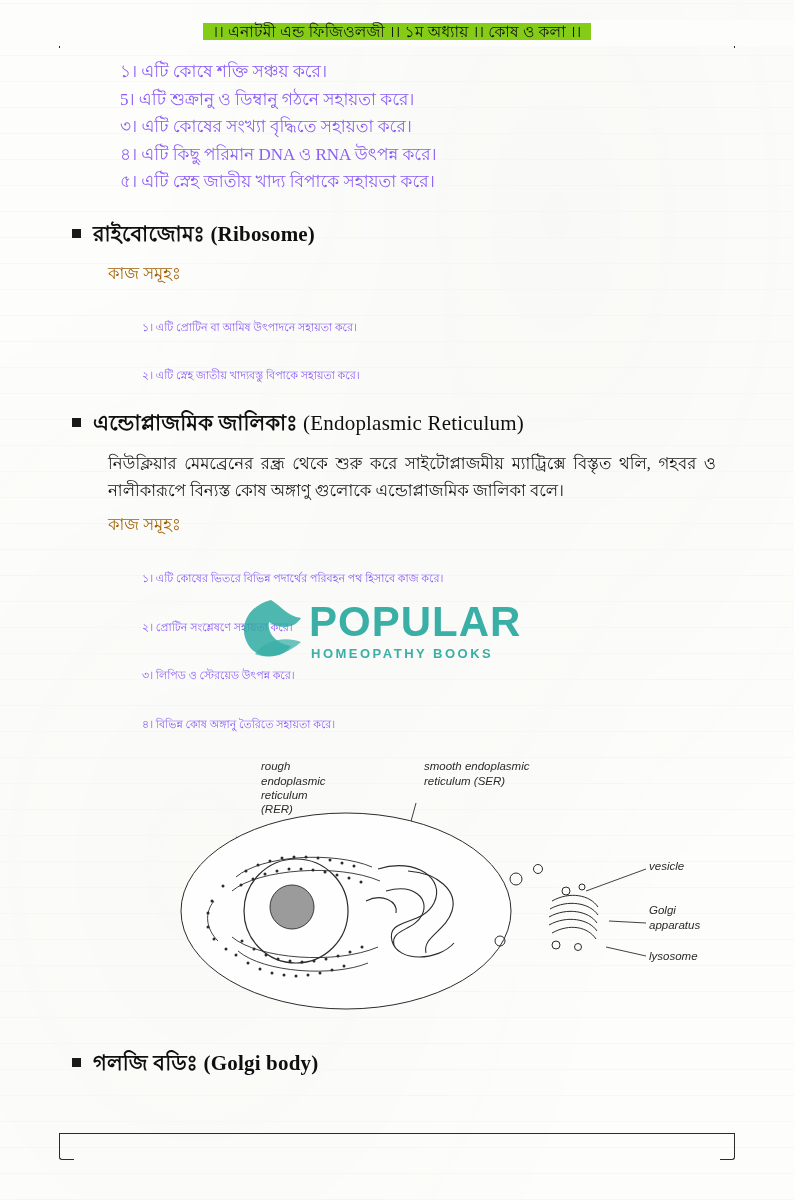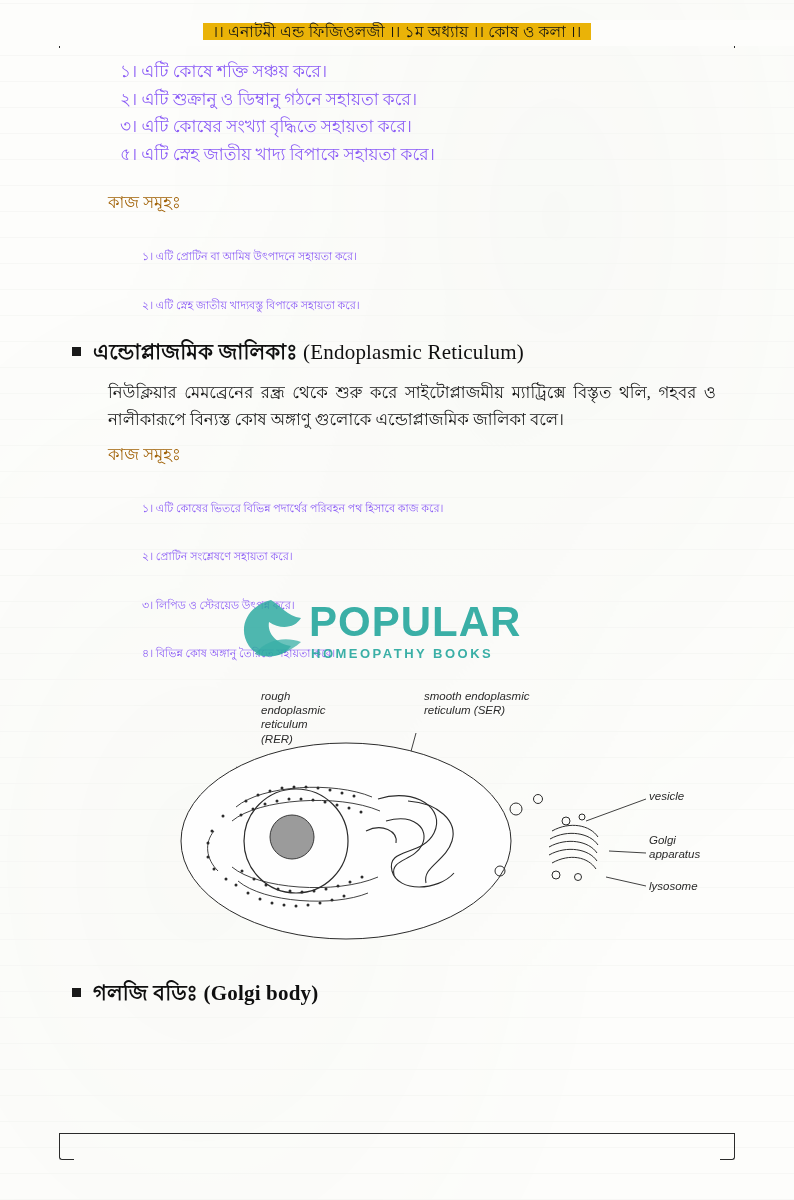--- a/index.html
+++ b/index.html
@@ -72,21 +72,21 @@
     text-align: center;
     font-size: 15.5px;
     letter-spacing: 0.2px;
     font-family: "Liberation Serif", serif;
     color: #141414;
     background: #fdfdfb;
     padding: 0 4px;
     display: block;
   }
   .running-head span {
-    background: #eab308;
+    background: #84cc16;
     padding: 0 10px;
   }
 
   .content {
     position: absolute;
     top: 58px;
     left: 86px;
     width: 630px;
   }
 
@@ -260,26 +260,31 @@
 
   <div class="header-rule-top"></div>
   <div class="running-head">
     <span>।। এনাটমী এন্ড ফিজিওলজী ।।   ১ম অধ্যায় ।। কোষ ও কলা ।।</span>
   </div>
 
   <div class="content">
 
     <ul class="num-list">
       <li>১। এটি কোষে শক্তি সঞ্চয় করে।</li>
-      <li>২। এটি শুক্রানু ও ডিম্বানু গঠনে সহায়তা করে।</li>
+      <li>5। এটি শুক্রানু ও ডিম্বানু গঠনে সহায়তা করে।</li>
       <li>৩। এটি কোষের সংখ্যা বৃদ্ধিতে সহায়তা করে।</li>
+      <li>৪। এটি কিছু পরিমান DNA ও RNA উৎপন্ন করে।</li>
       <li>৫। এটি স্নেহ জাতীয় খাদ্য বিপাকে সহায়তা করে।</li>
     </ul>
 
     <div class="section">
+      <div class="section-head">
+        <span class="bullet-sq"></span>
+        <span class="section-title"><span>রাইবোজোমঃ </span><span class="en">(Ribosome)</span></span>
+      </div>
       <div class="sub-label">কাজ সমূহঃ</div>
       <ul class="num-list indent">
         <li>১। এটি প্রোটিন বা আমিষ উৎপাদনে সহায়তা করে।</li>
         <li>২। এটি স্নেহ জাতীয় খাদ্যবস্তু বিপাকে সহায়তা করে।</li>
       </ul>
     </div>
 
     <div class="section">
       <div class="section-head">
         <span class="bullet-sq"></span>

